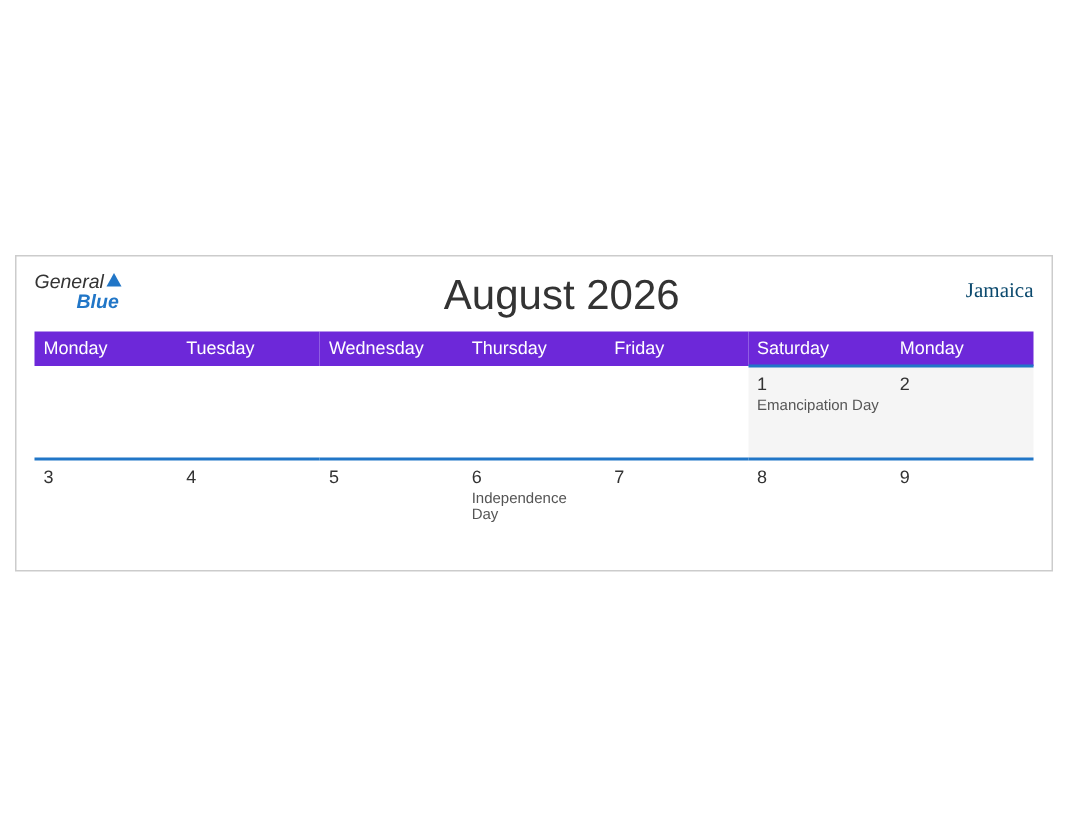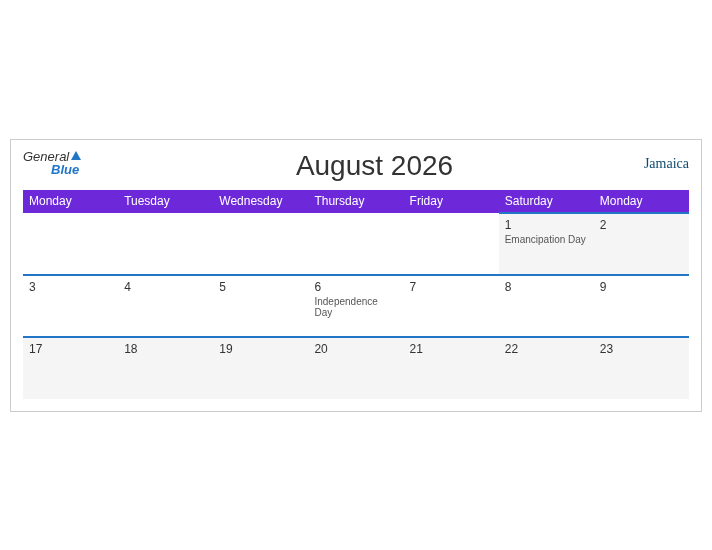--- a/index.html
+++ b/index.html
@@ -170,38 +170,15 @@
           <td>
             <span class="day-num">7</span>
           </td>
           <td>
             <span class="day-num">8</span>
           </td>
           <td>
             <span class="day-num">9</span>
           </td>
         </tr>
-        <tr>
-          <td>
-            <span class="day-num">17</span>
-          </td>
-          <td>
-            <span class="day-num">18</span>
-          </td>
-          <td>
-            <span class="day-num">19</span>
-          </td>
-          <td>
-            <span class="day-num">20</span>
-          </td>
-          <td>
-            <span class="day-num">21</span>
-          </td>
-          <td>
-            <span class="day-num">22</span>
-          </td>
-          <td>
-            <span class="day-num">23</span>
-          </td>
-        </tr>
       </tbody>
   </table>
 </div>
 
 </body></html>

